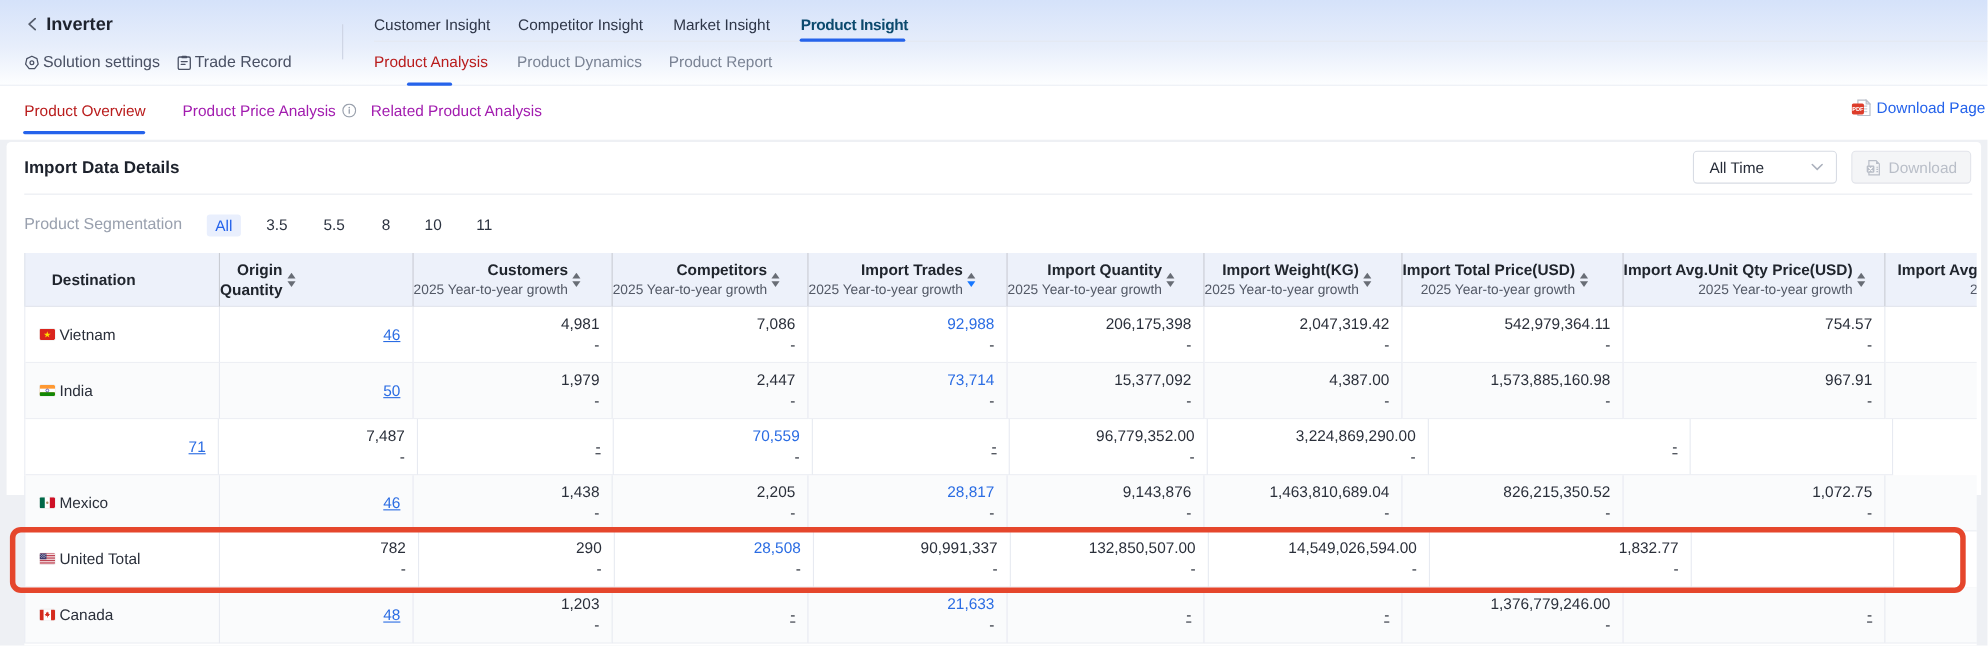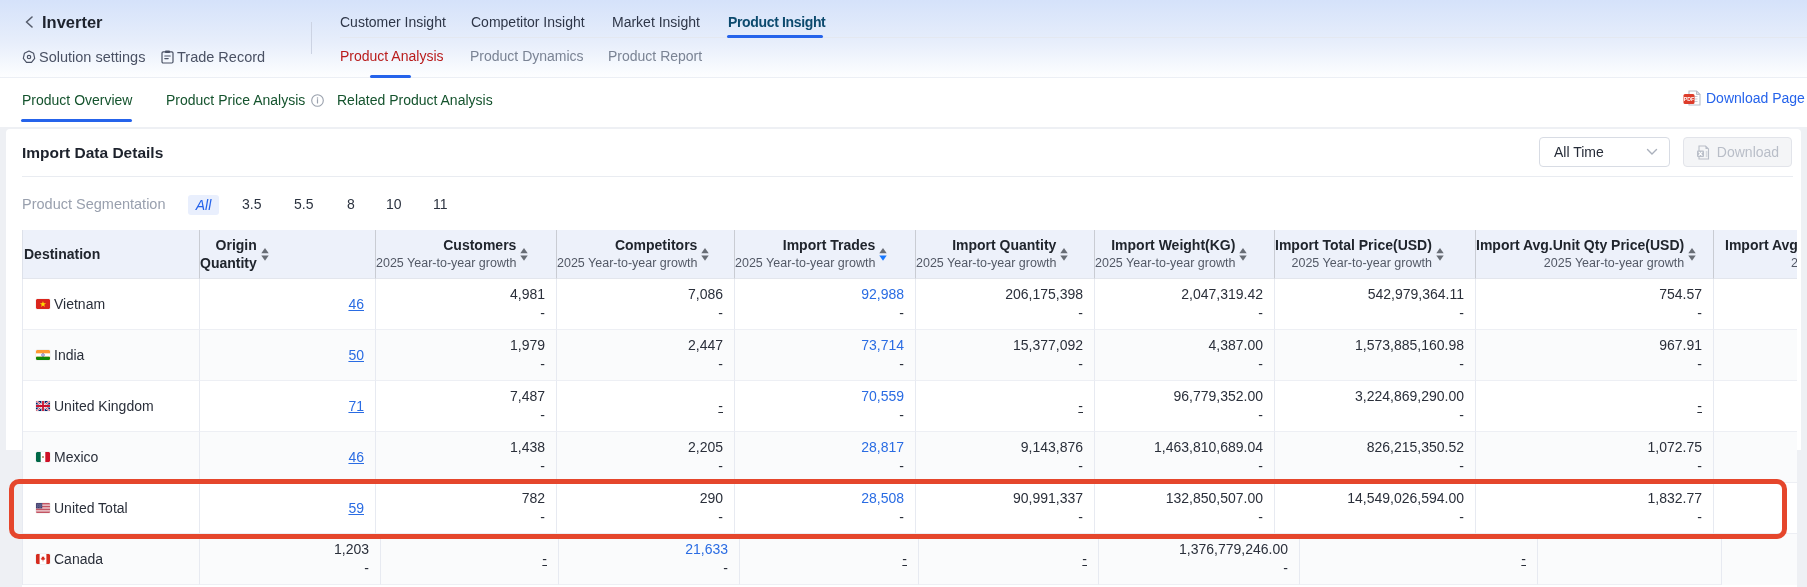--- a/index.html
+++ b/index.html
@@ -10,31 +10,31 @@
 .subl { top:49px; height:15px; display:flex; align-items:center; gap:3px; color:#4a5164; font-size:14.5px; }
 .vdiv { left:311px; top:22px; width:1px; height:32px; background:#ccd3e3; }
 .t1 { top:13px; font-size:14px; color:#2e3648; line-height:18px; white-space:nowrap; }
 .t1.on { color:#0c4a6e; font-weight:700; letter-spacing:-0.35px; }
 .tabline { left:340px; top:37px; width:1467px; height:1px; background:#e4e8f0; }
 .ink1 { left:727px; top:35px; width:96px; height:3px; background:#2563eb; border-radius:2px; }
 .t2 { top:47px; font-size:14px; color:#7a8394; line-height:18px; white-space:nowrap; }
 .t2.on { color:#b91c1c; }
 .ink2 { left:370px; top:75px; width:41px; height:3px; background:#2563eb; border-radius:2px; }
 
-.t3 { top:92px; font-size:14px; color:#14532d; line-height:17px; white-space:nowrap; }
-.t3.on { color:#14532d; }
+.t3 { top:92px; font-size:14px; color:#a21caf; line-height:17px; white-space:nowrap; }
+.t3.on { color:#b91c1c; }
 .ink3 { left:21px; top:119px; width:111px; height:3px; background:#2563eb; border-radius:2px; }
 .dlpage { left:1683px; top:90px; display:flex; align-items:center; gap:5px; font-size:14px; color:#2563eb; white-space:nowrap; }
 
 .gray { left:0; top:127px; width:1807px; height:460px; background:#eef0f4; }
 .card { left:6px; top:129px; width:1795px; height:321px; background:#fff; border-radius:4px 4px 0 0; }
 .cardtitle { left:16px; top:15px; font-size:15.5px; font-weight:700; color:#1d222c; }
 .cdiv { left:16px; top:47px; width:1771px; height:1px; background:#e9ecf1; }
 .seglabel { left:16px; top:67px; font-size:14.5px; color:#99a0ae; }
-.chip { left:182px; top:66px; width:31px; height:20px; background:#e9effd; border-radius:3px; color:#2563eb; font-size:14px; display:flex; align-items:center; justify-content:center;font-style:italic; }
+.chip { left:182px; top:66px; width:31px; height:20px; background:#e9effd; border-radius:3px; color:#2563eb; font-size:14px; display:flex; align-items:center; justify-content:center; }
 .seg { top:67px; font-size:14px; color:#2c3340; }
 .select { left:1533px; top:8px; width:131px; height:30px; border:1px solid #d8dce4; border-radius:4px; background:#fff; display:flex; align-items:center; padding:0 11px 0 14px; font-size:14px; color:#262c38; }
 .select svg { margin-left:auto; }
 .dlbtn { left:1677px; top:8px; width:109px; height:30px; background:#f4f5f7; border:1px solid #e2e4ea; border-radius:4px; display:flex; align-items:center; justify-content:center; gap:6px; font-size:14px; color:#b9bec8; }
 
 .twrap { left:16px; top:101px; width:1775px; height:357px; overflow:hidden; }
 .hrow { display:flex; width:1876px; height:49px; background:#edf1fa; border-left:1px solid #dde1ea; }
 .hc { height:100%; border-right:1px solid #c9ccd3; border-bottom:1px solid #e3e6ed; display:flex; align-items:center; justify-content:flex-start; gap:4px; padding-right:10px; }
 .htxt { text-align:right; }
 .htt { font-size:14px; font-weight:700; color:#20252d; line-height:18px; }
@@ -125,21 +125,21 @@
         <path d="M3 1h6.5L12.5 4v10H3z" fill="none" stroke="#b9bec8" stroke-width="1.1"></path>
         <path d="M9.5 1L12.5 4H9.5z" fill="#b9bec8"></path>
         <rect x="1" y="5.5" width="7" height="6.5" rx="1" fill="#b9bec8"></rect>
         <path d="M3 7.2l3 3.2M6 7.2l-3 3.2" stroke="#fff" stroke-width="1.1" stroke-linecap="round"></path>
         <path d="M9.8 7h1.6M9.8 9h1.6M9.8 11h1.6" stroke="#b9bec8" stroke-width="1"></path>
       </svg>
       <span>Download</span>
     </div>
   <div class="abs twrap">
     <div class="hrow">
-        <div class="hc" style="width:177px;justify-content:flex-start;padding-left:1px">
+        <div class="hc" style="width:177px;justify-content:flex-start;padding-left:24px">
           <div class="htt">Destination</div>
         </div>
         <div class="hc" style="width:176px">
           <div class="htxt">
             <div class="htt">Origin<br>Quantity</div>
           </div>
           <svg class="crt" width="8" height="13" viewBox="0 0 8 13">
             <path d="M4 0L7.7 5.2H0.3z" fill="#686d75"></path>
             <path d="M0.3 7.6H7.7L4 12.8z" fill="#686d75"></path>
           </svg>
@@ -295,30 +295,20 @@
           <div class="v">1,573,885,160.98</div>
           <div class="g">-</div>
         </div>
         <div class="c two" style="width:238px">
           <div class="v">967.91</div>
           <div class="g">-</div>
         </div>
         <div class="c" style="width:184px"></div>
       </div>
       <div class="trow">
-        <div class="c dest" style="width:177px">
-          <svg width="14" height="10" viewBox="0 0 14 10">
-            <rect width="14" height="10" rx="1" fill="#012169"></rect>
-            <path d="M0 0l14 10M14 0L0 10" stroke="#fff" stroke-width="2"></path>
-            <path d="M0 0l14 10M14 0L0 10" stroke="#C8102E" stroke-width="0.8"></path>
-            <path d="M7 0v10M0 5h14" stroke="#fff" stroke-width="3.2"></path>
-            <path d="M7 0v10M0 5h14" stroke="#C8102E" stroke-width="1.8"></path>
-          </svg>
-          <span>United Kingdom</span>
-        </div>
         <div class="c one lk" style="width:176px">71</div>
         <div class="c two" style="width:181px">
           <div class="v">7,487</div>
           <div class="g">-</div>
         </div>
         <div class="c dash" style="width:178px">-</div>
         <div class="c two" style="width:181px">
           <div class="v lk">70,559</div>
           <div class="g">-</div>
         </div>
@@ -401,21 +391,20 @@
               <circle cx="2.5" cy="3" r="0.35"></circle>
               <circle cx="4" cy="3" r="0.35"></circle>
               <circle cx="5.5" cy="3" r="0.35"></circle>
               <circle cx="1.7" cy="4" r="0.35"></circle>
               <circle cx="3.2" cy="4" r="0.35"></circle>
               <circle cx="4.7" cy="4" r="0.35"></circle>
             </g>
           </svg>
           <span>United Total</span>
         </div>
-        <div class="c one lk" style="width:176px">59</div>
         <div class="c two" style="width:181px">
           <div class="v">782</div>
           <div class="g">-</div>
         </div>
         <div class="c two" style="width:178px">
           <div class="v">290</div>
           <div class="g">-</div>
         </div>
         <div class="c two" style="width:181px">
           <div class="v lk">28,508</div>
@@ -442,20 +431,21 @@
       <div class="trow z">
         <div class="c dest" style="width:177px">
           <svg width="14" height="10" viewBox="0 0 14 10">
             <rect width="14" height="10" rx="1" fill="#fff"></rect>
             <path d="M0 1a1 1 0 011-1h2.6v10H1a1 1 0 01-1-1z" fill="#d52b1e"></path>
             <path d="M10.4 0H13a1 1 0 011 1v8a1 1 0 01-1 1h-2.6z" fill="#d52b1e"></path>
             <path d="M7 1.6l.6 1.2.9-.4-.3 1.6h1.6l-1.2 1.3.4.9-1.6-.3-.1 1.7h-.6l-.1-1.7-1.6.3.4-.9L4.2 4h1.6l-.3-1.6.9.4z" fill="#d52b1e" transform="scale(0.9) translate(0.8,0.6)"></path>
           </svg>
           <span>Canada</span>
         </div>
+        <div class="c one lk" style="width:176px">48</div>
         <div class="c two" style="width:181px">
           <div class="v">1,203</div>
           <div class="g">-</div>
         </div>
         <div class="c dash" style="width:178px">-</div>
         <div class="c two" style="width:181px">
           <div class="v lk">21,633</div>
           <div class="g">-</div>
         </div>
         <div class="c dash" style="width:179px">-</div>

